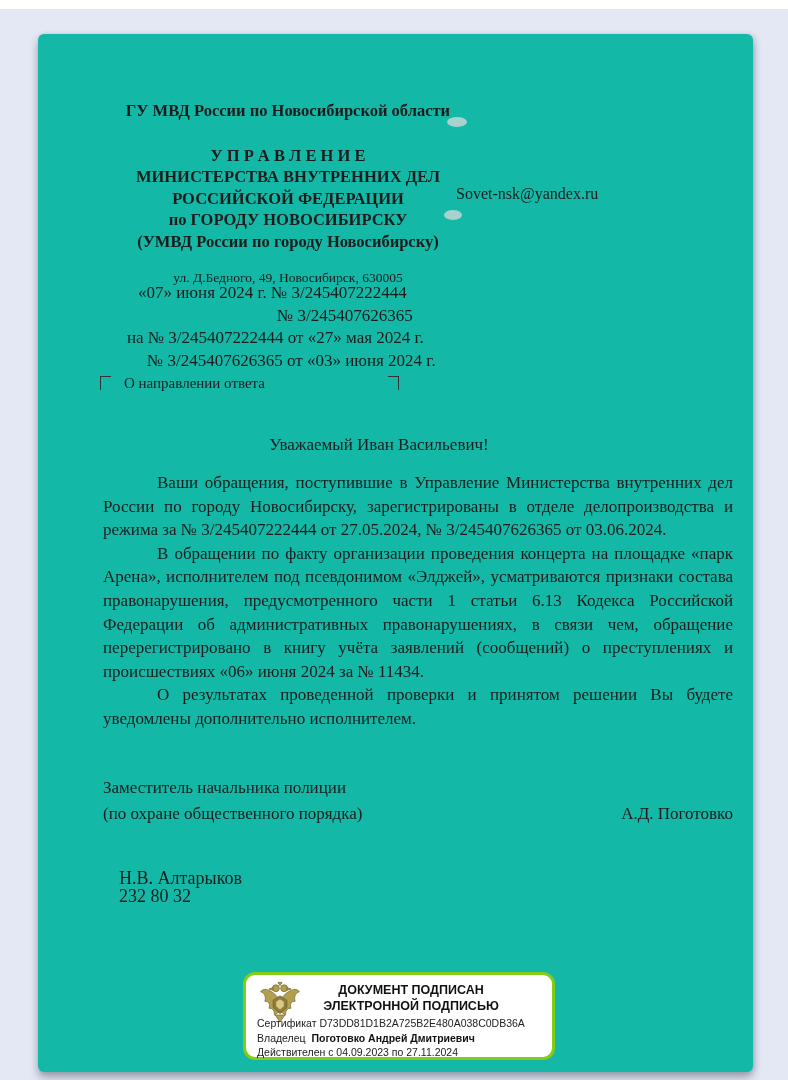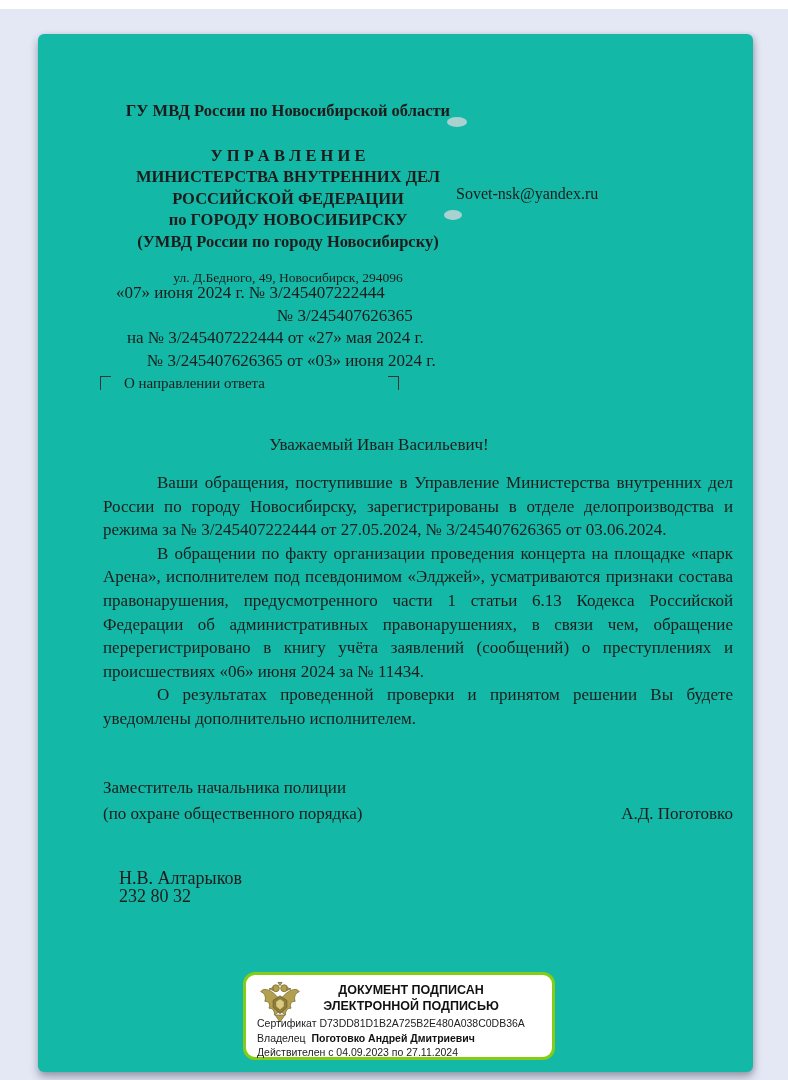--- a/index.html
+++ b/index.html
@@ -23,21 +23,21 @@
     position:absolute;left:55px;top:66px;width:390px;
     text-align:center;font-weight:bold;font-size:16.5px;line-height:21.5px;
   }
   .parent-org{margin-bottom:23px;}
   .org-line{white-space:nowrap;}
   .address{font-weight:normal;font-size:13.5px;margin-top:15px;}
   .email{position:absolute;left:418px;top:108px;font-size:16px;margin-top:43px;}
 
   
   .ref{position:absolute;left:62px;top:248px;font-size:17px;line-height:22.5px;white-space:nowrap;}
-  .ref .l1{margin-left:16px;}
+  .ref .l1{margin-left:38px;}
   .ref .l2{margin-left:177px;}
   .ref .l3{margin-left:27px;}
   .ref .l4{margin-left:47px;}
 
   .subject-row{position:absolute;left:62px;top:341px;width:300px;height:20px;font-size:15px;}
   .corner{position:absolute;width:10px;height:13px;top:1px;}
   .corner-left{left:0;border-left:1.5px solid #333;border-top:1.5px solid #333;}
   .corner-right{left:288px;border-right:1.5px solid #333;border-top:1.5px solid #333;}
   .subject-text{position:absolute;left:24px;top:0;}
 
@@ -75,21 +75,21 @@
   <div class="artifact" style="left:409px;top:83px;width:20px;height:10px;"></div>
   <div class="artifact" style="left:406px;top:176px;width:18px;height:10px;"></div>
 
   <div class="header-col">
     <div class="parent-org">ГУ МВД России по Новосибирской области</div>
     <div class="org-line">У П Р А В Л Е Н И Е</div>
     <div class="org-line">МИНИСТЕРСТВА ВНУТРЕННИХ ДЕЛ</div>
     <div class="org-line">РОССИЙСКОЙ ФЕДЕРАЦИИ</div>
     <div class="org-line">по ГОРОДУ НОВОСИБИРСКУ</div>
     <div class="org-line">(УМВД России по городу Новосибирску)</div>
-    <div class="address">ул. Д.Бедного, 49, Новосибирск, 294096</div>
+    <div class="address">ул. Д.Бедного, 49, Новосибирск, 630005</div>
   </div>
 
   <div class="email">Sovet-nsk@yandex.ru</div>
 
   <div class="ref">
     <div class="l1">«07» июня 2024 г. № 3/245407222444</div>
     <div class="l2">№ 3/245407626365</div>
     <div class="l3">на № 3/245407222444 от «27» мая 2024 г.</div>
     <div class="l4">№ 3/245407626365 от «03» июня 2024 г.</div>
   </div>

